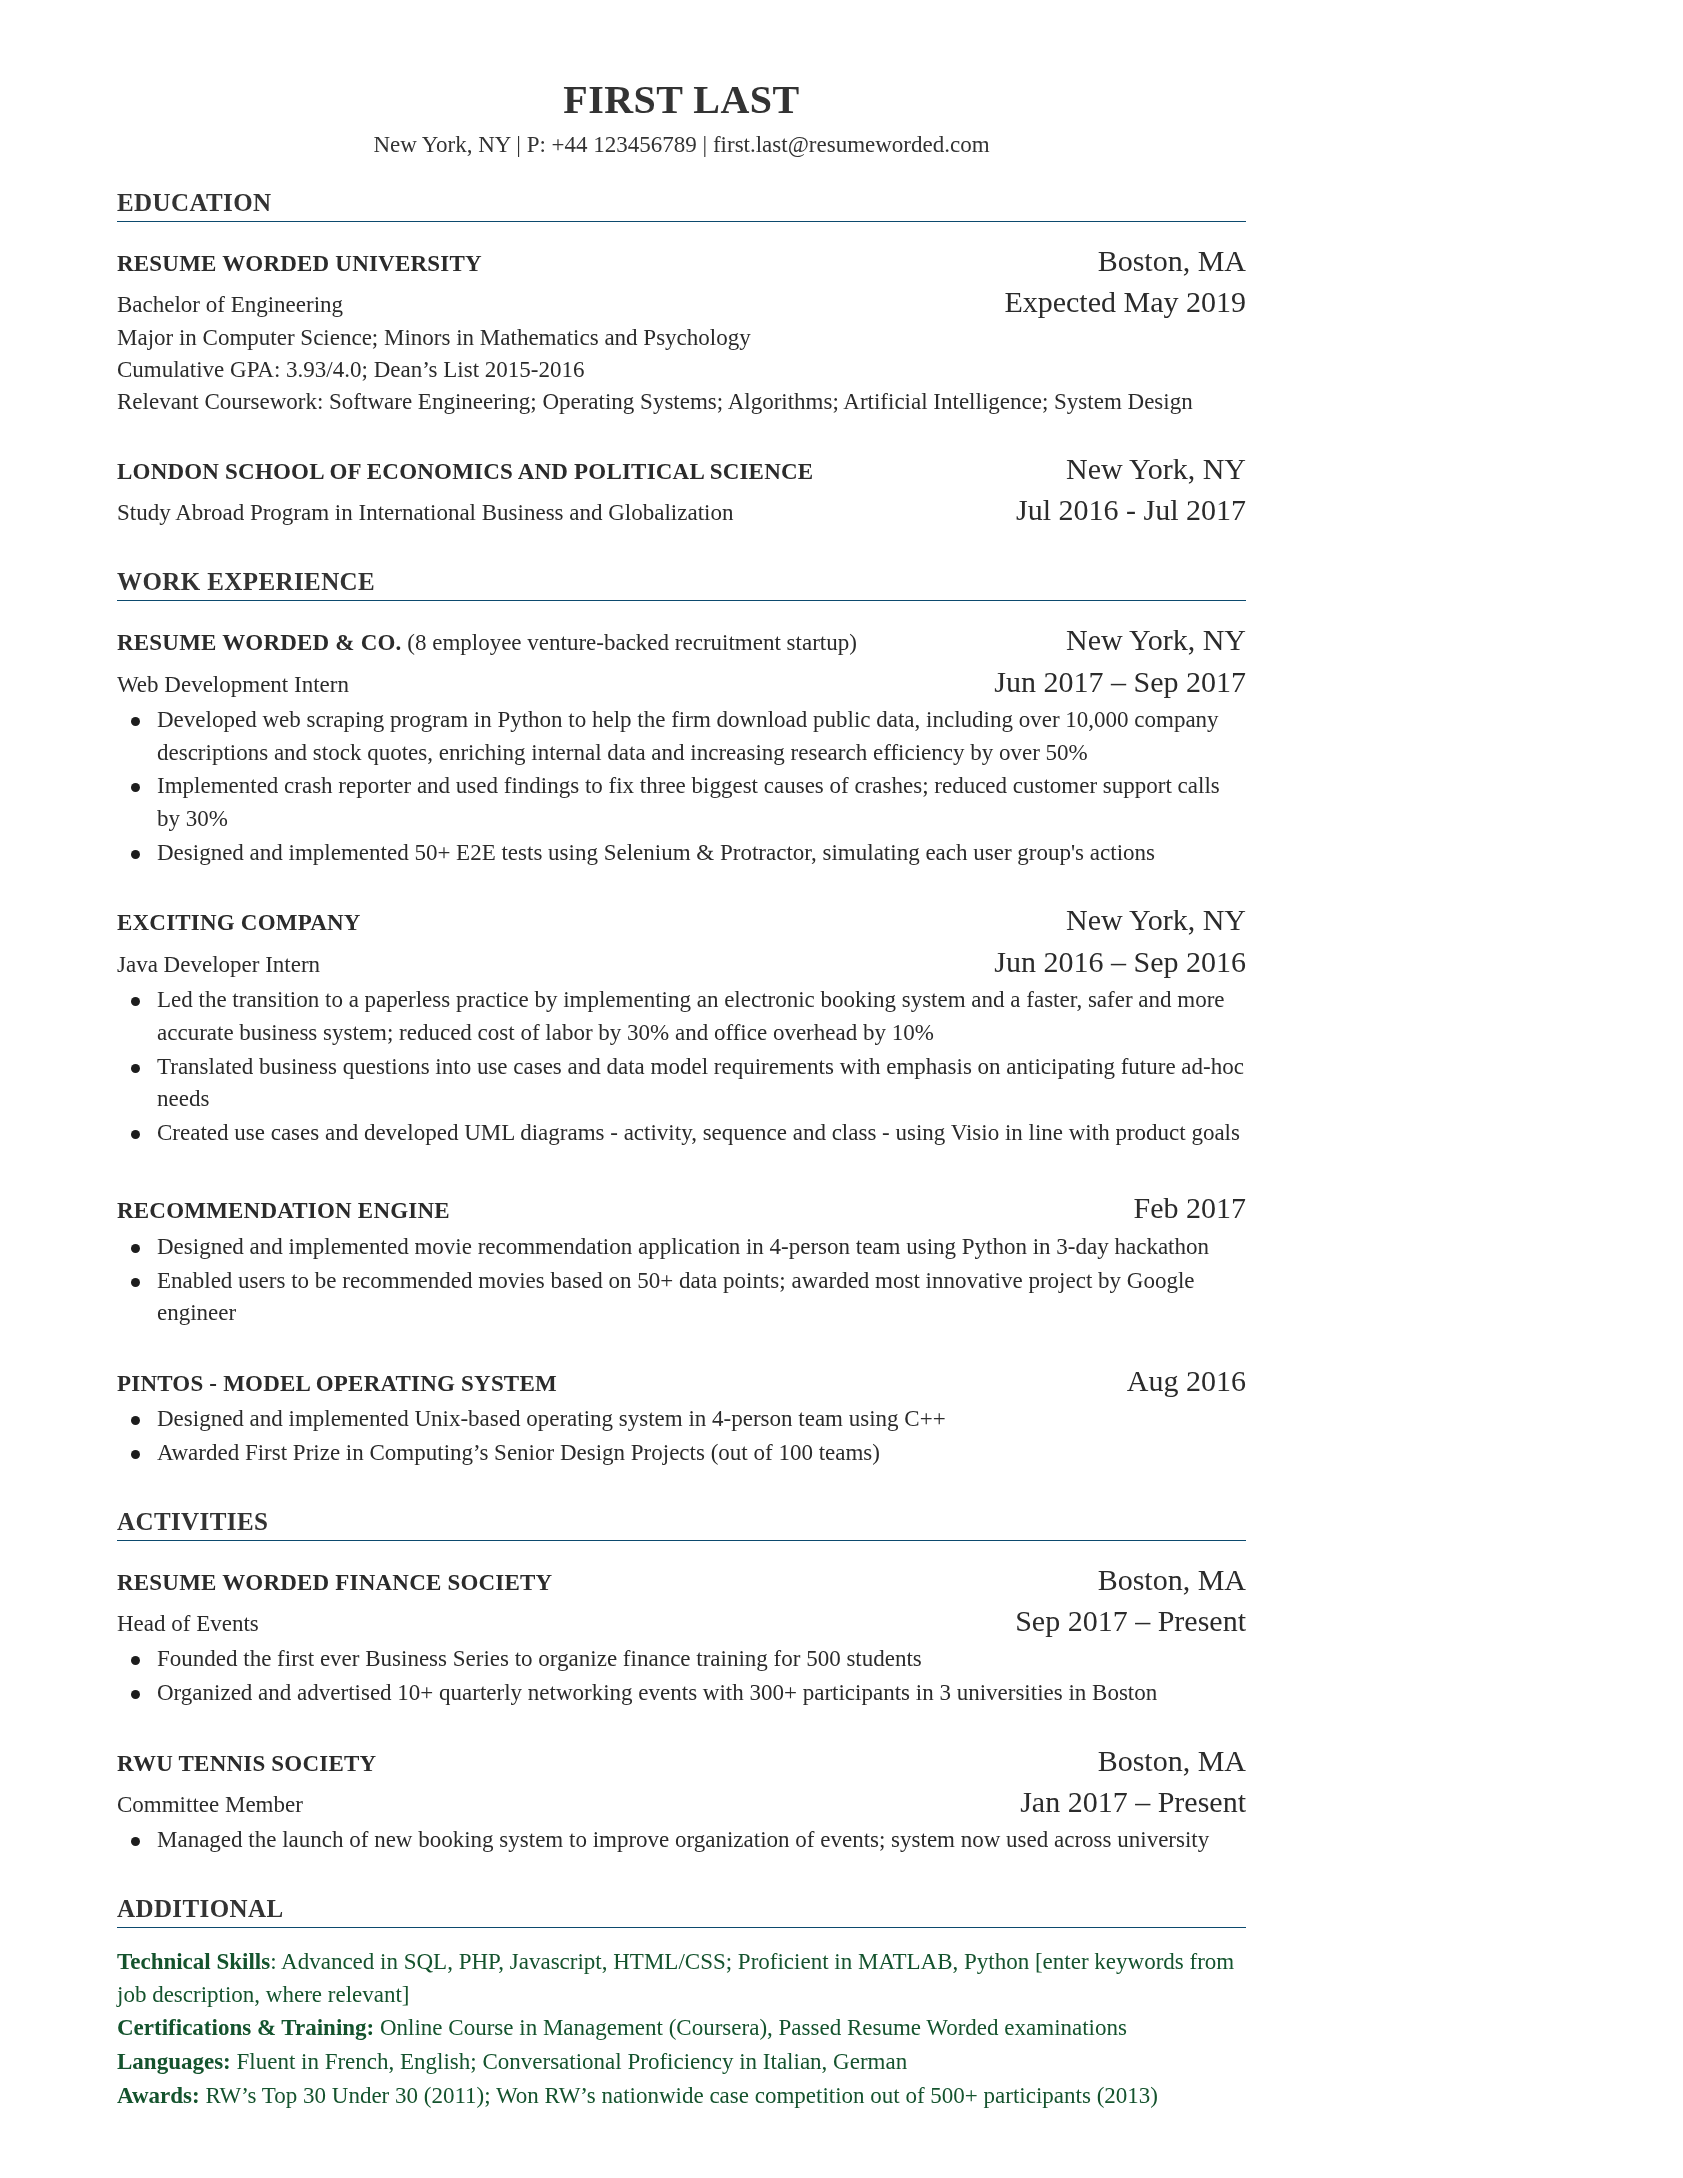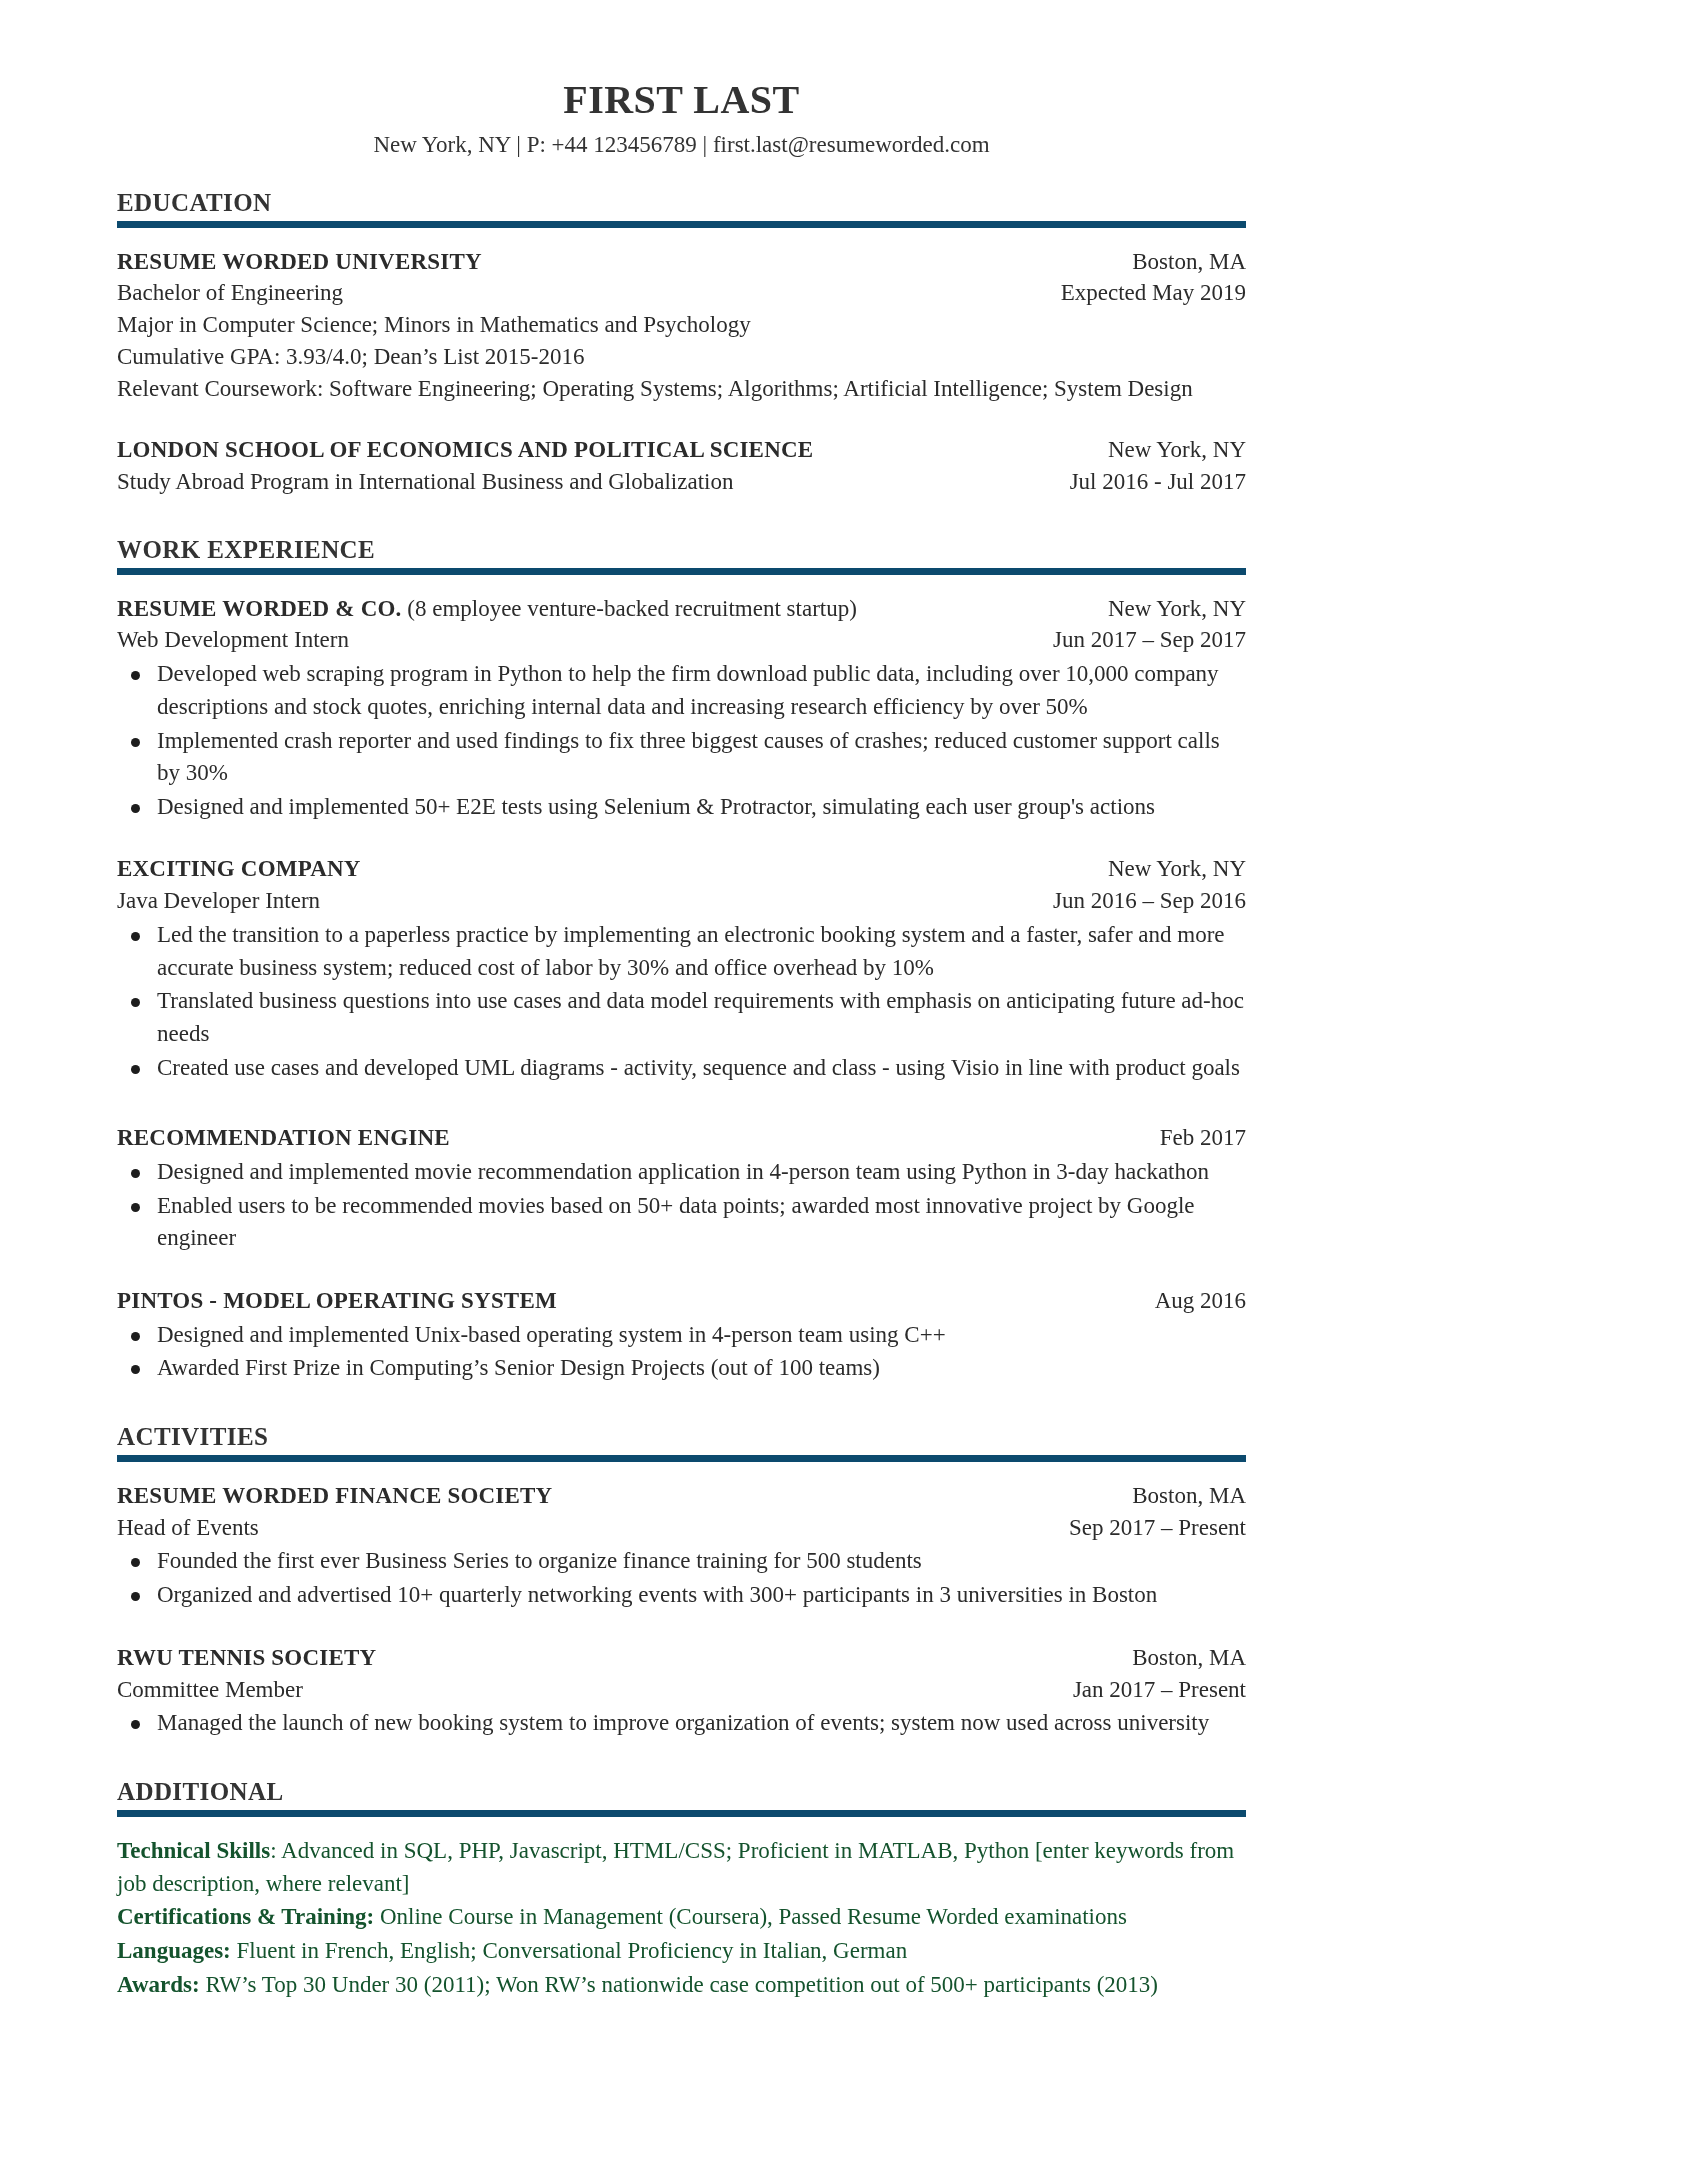--- a/index.html
+++ b/index.html
@@ -44,21 +44,21 @@
   
   .section {
     margin-bottom: 4px;
   }
   .section-title {
     font-size: 25px;
     font-weight: bold;
     letter-spacing: 0.4px;
     color: #333333;
     padding-bottom: 4px;
-    border-bottom: 7px solid #0c4a6e;
+    border-bottom: 1px solid #0c4a6e;
     margin-bottom: 18px;
   }
   .section-gap-sm { height: 26px; }
   .section-gap-md { height: 34px; }
 
   
   .entry {
     margin-bottom: 4px;
   }
   .row {
@@ -66,21 +66,21 @@
     align-items: baseline;
     justify-content: space-between;
     line-height: 1.38;
     gap: 48px;
   }
   .row-left {
     font-size: 23px;
     color: #2b2b2b;
   }
   .row-right {
-    font-size: 23px;
+    font-size: 30px;
     color: #2b2b2b;
     text-align: right;
     white-space: nowrap;
     padding-left: 24px;
   }
   .org {
     font-weight: bold;
     letter-spacing: 0.2px;
   }
   .org-note {

